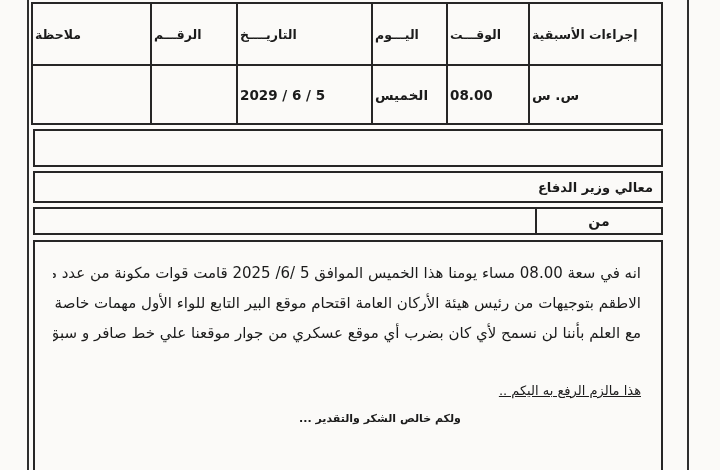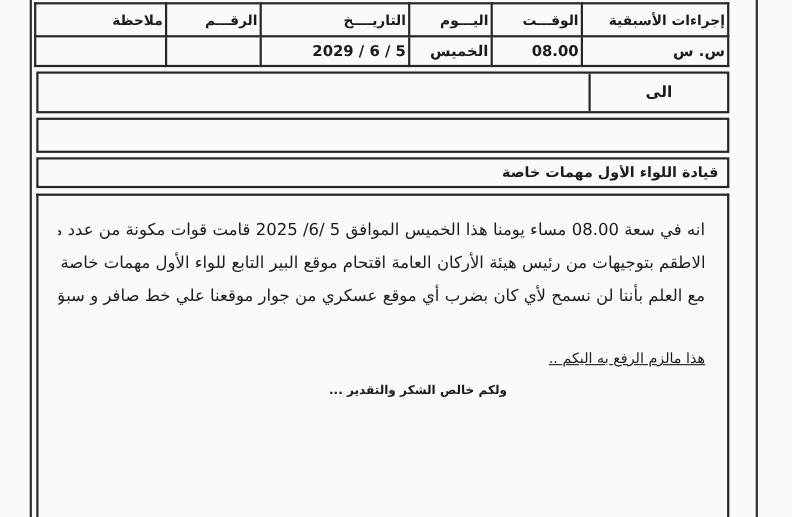--- a/index.html
+++ b/index.html
@@ -18,23 +18,23 @@
 
   .content{position:absolute;left:33px;top:2px;width:630px;}
 
   table.hdr{
     border-collapse:collapse;
     width:630px;table-layout:fixed;
     direction:rtl;
   }
   table.hdr th, table.hdr td{
     border:2px solid #262626;
-    text-align:right;vertical-align:middle;
+    text-align:left;vertical-align:middle;
     font-weight:bold;
-    padding:0 2px;
+    padding:16px 2px;
     overflow:hidden;white-space:nowrap;
   }
   table.hdr th{height:28px;font-size:12.5px;}
   table.hdr td{height:25px;font-size:13.5px;}
 
   .addr-row{
     display:flex;direction:rtl;
     border:2px solid #262626;
     margin-top:4px;
     align-items:center;
@@ -124,28 +124,28 @@
         <td>08.00</td>
         <td>الخميس</td>
         <td>5 / 6 / 2029</td>
         <td></td>
         <td></td>
       </tr>
     </tbody>
       </table>
 
     <div class="addr-row r1">
-      <div class="addr-label">الى</div>
     </div>
 
     <div class="addr-row r2">
+      <div class="addr-value">معالي وزير الدفاع</div>
     </div>
 
     <div class="addr-row r3">
-      <div class="addr-value">قيادة اللواء الأول مهمات خاصة</div>
+      <div class="addr-label">من</div>
     </div>
 
     <div class="body-box">
       <div class="body-line">انه في سعة 08.00 مساء يومنا هذا الخميس الموافق 5 /6/ 2025  قامت  قوات مكونة من عدد من المدرعات و</div>
       <div class="body-line">الاطقم بتوجيهات من رئيس هيئة الأركان العامة اقتحام موقع البير التابع للواء الأول مهمات خاصة علي خط صافر و</div>
       <div class="body-line">مع العلم بأننا لن نسمح لأي كان بضرب أي موقع عسكري من جوار موقعنا علي خط صافر و سبق منا خطاب لفخامتكم</div>
       <div class="spacer"></div>
       <div class="closing-line">هذا مالزم الرفع به اليكم  ..</div>
       <div class="signature-line">ولكم خالص الشكر والتقدير ...</div>
     </div>

